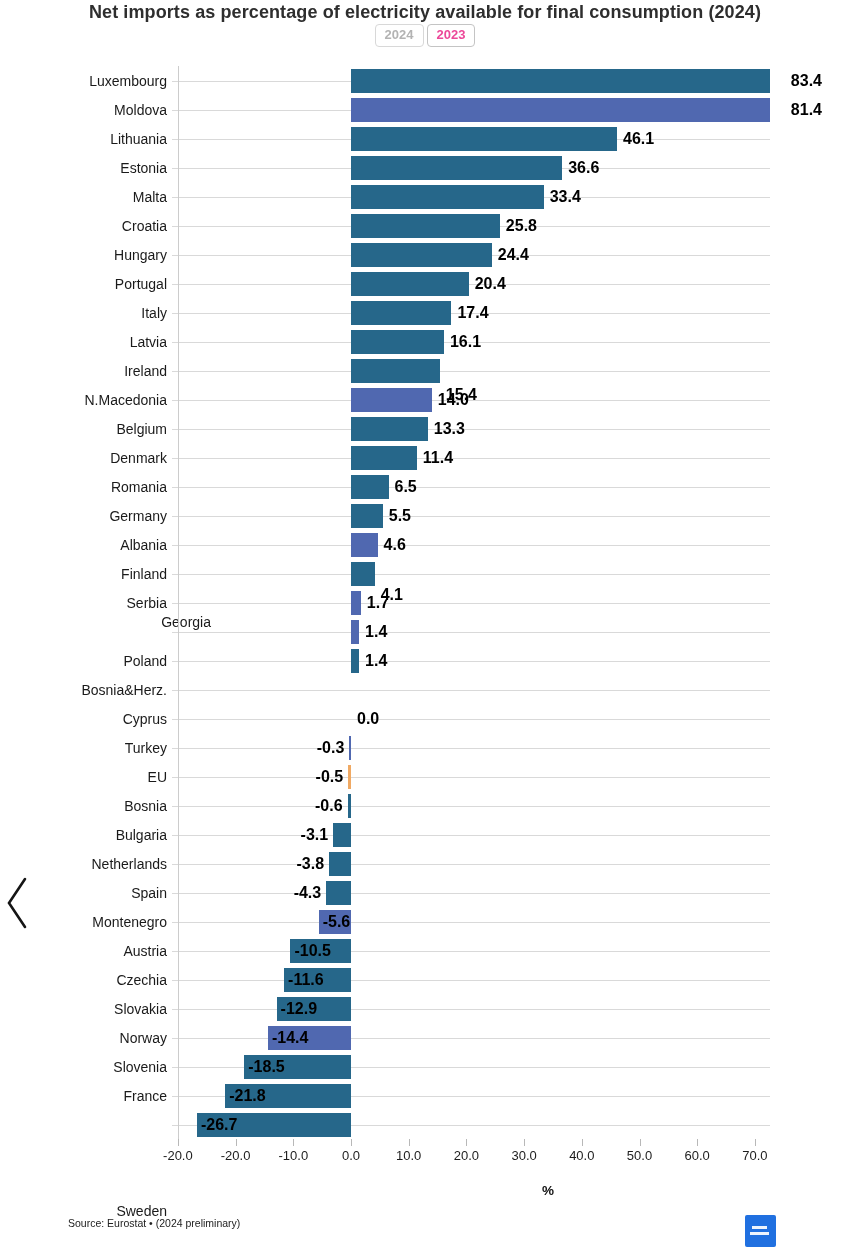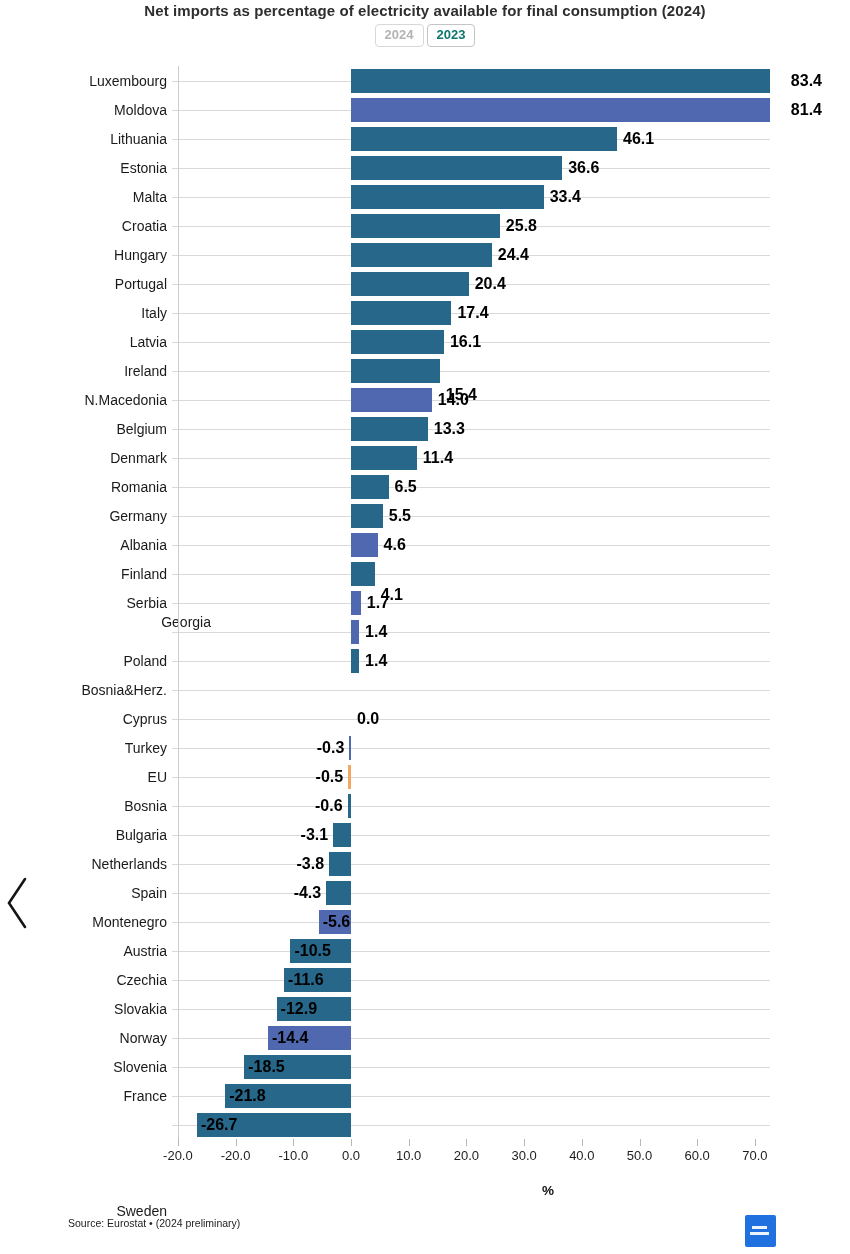--- a/index.html
+++ b/index.html
@@ -1,24 +1,24 @@
 <!DOCTYPE html>
 <html><head>
 <meta charset="utf-8">
 <style>
   html,body{margin:0;padding:0;background:#ffffff;}
   #canvas{position:relative;width:850px;height:1254px;background:#ffffff;overflow:hidden;
           font-family:"Liberation Sans",sans-serif;}
   .title{position:absolute;top:2px;left:0;width:850px;text-align:center;
-         font-size:15px;font-weight:700;color:#2e2e2e;letter-spacing:.1px;}
+         font-size:18px;font-weight:700;color:#2e2e2e;letter-spacing:.1px;}
   .tabs{position:absolute;top:24px;left:0;width:850px;display:flex;justify-content:center;gap:3px;}
   .tab{font-family:"Liberation Sans",sans-serif;font-size:13px;font-weight:700;background:#fff;
        border:1px solid #cfcfcf;border-radius:4px;padding:2px 9px 3px 9px;line-height:16px;cursor:pointer;}
   .tab.inactive{color:#b3b3b3;border-color:#d8d8d8;}
-  .tab.active{color:#0f766e;border-color:#c4c4c4;}
+  .tab.active{color:#ec4899;border-color:#c4c4c4;}
   #label-layer,#value-layer,#axis-layer{position:absolute;top:0;left:0;width:850px;height:1254px;}
   #axis-layer{width:770px;overflow:hidden;}
   #plot-clip{position:absolute;top:0;left:172px;width:598px;height:1254px;overflow:hidden;}
   .cat-label{position:absolute;left:0;width:167px;text-align:right;font-size:14px;color:#1a1a1a;
              line-height:20px;white-space:nowrap;}
   .gridline{position:absolute;left:0;right:0;height:1px;background:#d9d9d9;}
   .axis-vline{position:absolute;width:1px;background:#cccccc;}
   .bar{position:absolute;height:24px;}
   .val-label{position:absolute;font-size:16px;font-weight:700;color:#000;line-height:22px;white-space:nowrap;}
   .tick-mark{position:absolute;width:1px;height:7px;background:#b8b8b8;}

